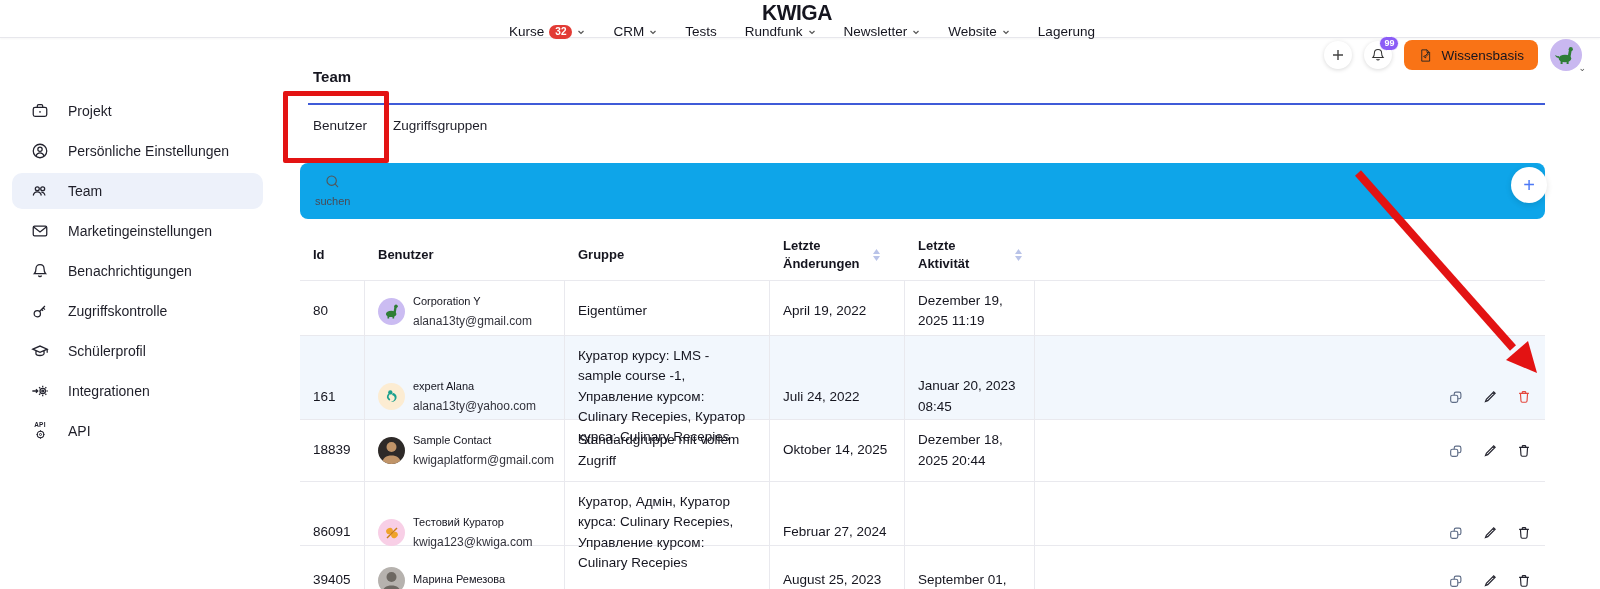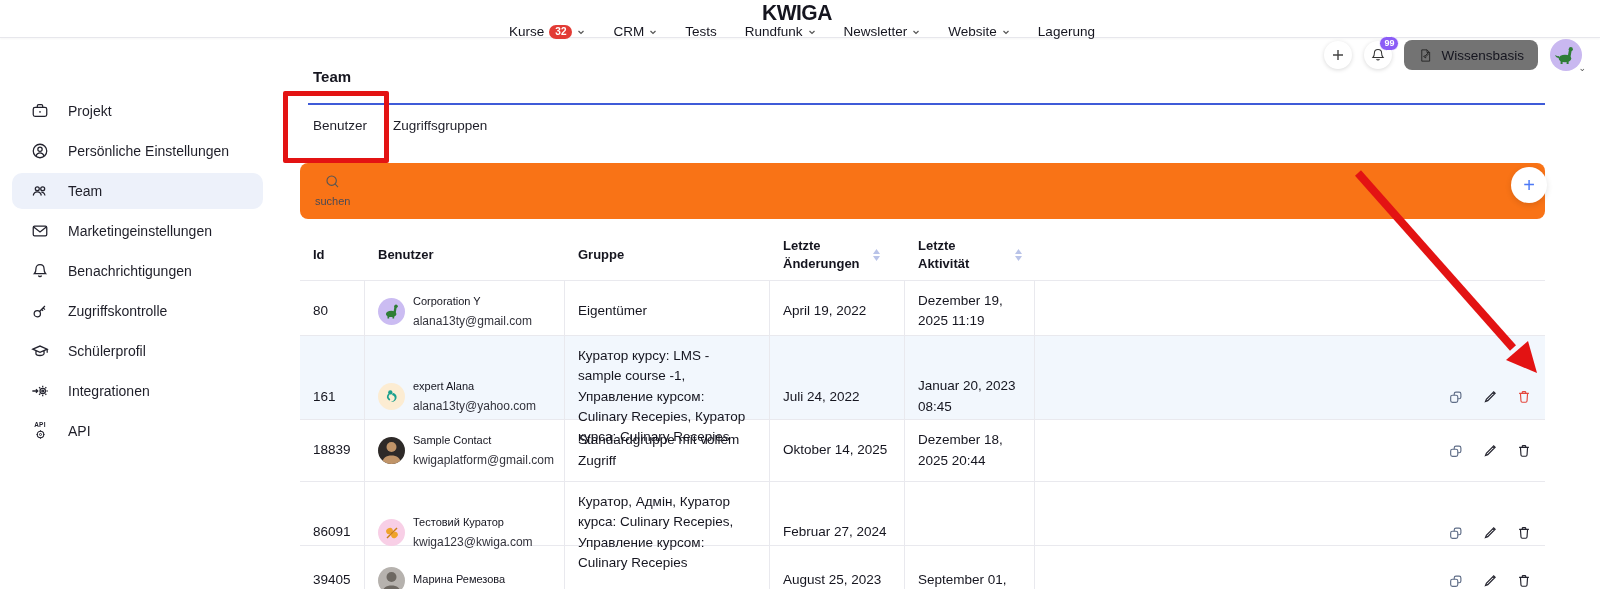--- a/index.html
+++ b/index.html
@@ -19,21 +19,21 @@
                border-radius:9px; padding:2px 6px; line-height:1; }
   .chev { width:8px; height:8px; display:inline-block; }
   .chev svg { display:block; }
   .nav-right { margin-left:auto; display:flex; align-items:center; gap:12px; margin-right:18px; }
   .circle-btn { width:28px; height:28px; border-radius:50%; background:#fff;
                 box-shadow:0 1px 4px rgba(0,0,0,0.15); display:flex; align-items:center;
                 justify-content:center; cursor:pointer; position:relative; }
   .bell-badge { position:absolute; top:-5px; right:-7px; background:#8b5cf6; color:#fff;
                 font-size:9px; font-weight:700; border-radius:9px; padding:2px 4px;
                 border:1.5px solid #fff; line-height:1; }
-  .kb-btn { display:flex; align-items:center; gap:8px; background:#737373; border-radius:8px;
+  .kb-btn { display:flex; align-items:center; gap:8px; background:#f97316; border-radius:8px;
             height:30px; padding:2px 14px; font-size:13.5px; font-weight:500; cursor:pointer; }
   .avatar-top { width:32px; height:32px; border-radius:50%; background:#c9b8f0; position:relative;
                 display:flex; align-items:center; justify-content:center; cursor:pointer; }
   .avatar-top .avchev { position:absolute; right:-4px; bottom:-2px; color:#555; font-size:9px; }
 
   
   .sidebar { position:absolute; left:0; top:38px; width:280px; padding-top:51px; }
   .side-item { display:flex; align-items:center; gap:18px; height:36px; margin:4px 17px 4px 12px;
                padding-left:18px; border-radius:10px; font-size:14px; color:#1e1e28;
                cursor:pointer; }
@@ -46,21 +46,21 @@
 
   
   .main { position:absolute; left:300px; top:38px; width:1245px; height:551px; }
   .page-title { position:absolute; left:13px; top:30px; font-size:15px; font-weight:700; }
   .title-divider { position:absolute; left:8px; top:65px; width:1237px; height:2px;
                    background:#3f5bd8; }
   .tabs { position:absolute; left:13px; top:80px; display:flex; gap:26px; }
   .tab { font-size:13.5px; color:#1e1e28; padding-bottom:24px; position:relative; cursor:pointer; }
   .tab.active::after { content:""; position:absolute; left:0; right:0; top:40px; height:3px;
                        background:#8d9ae3; }
-  .searchbar { position:absolute; left:0; top:125px; width:1245px; height:56px; background:#f97316;
+  .searchbar { position:absolute; left:0; top:125px; width:1245px; height:56px; background:#0ea5e9;
                border-radius:8px; cursor:text; }
   .searchbar .mag { position:absolute; left:24px; top:10px; }
   .searchbar .hint { position:absolute; left:15px; top:32px; font-size:11px; color:#4a4a55; }
   .add-btn { position:absolute; left:1211px; top:129px; width:36px; height:36px; border-radius:50%;
              background:#fff; box-shadow:0 2px 6px rgba(0,0,0,0.12); display:flex;
              align-items:center; justify-content:center; color:#4d79f6; font-size:20px;
              font-weight:400; cursor:pointer; z-index:3; }
 
   
   .thead { position:absolute; left:0; top:192px; width:1245px; height:50px; display:grid;

